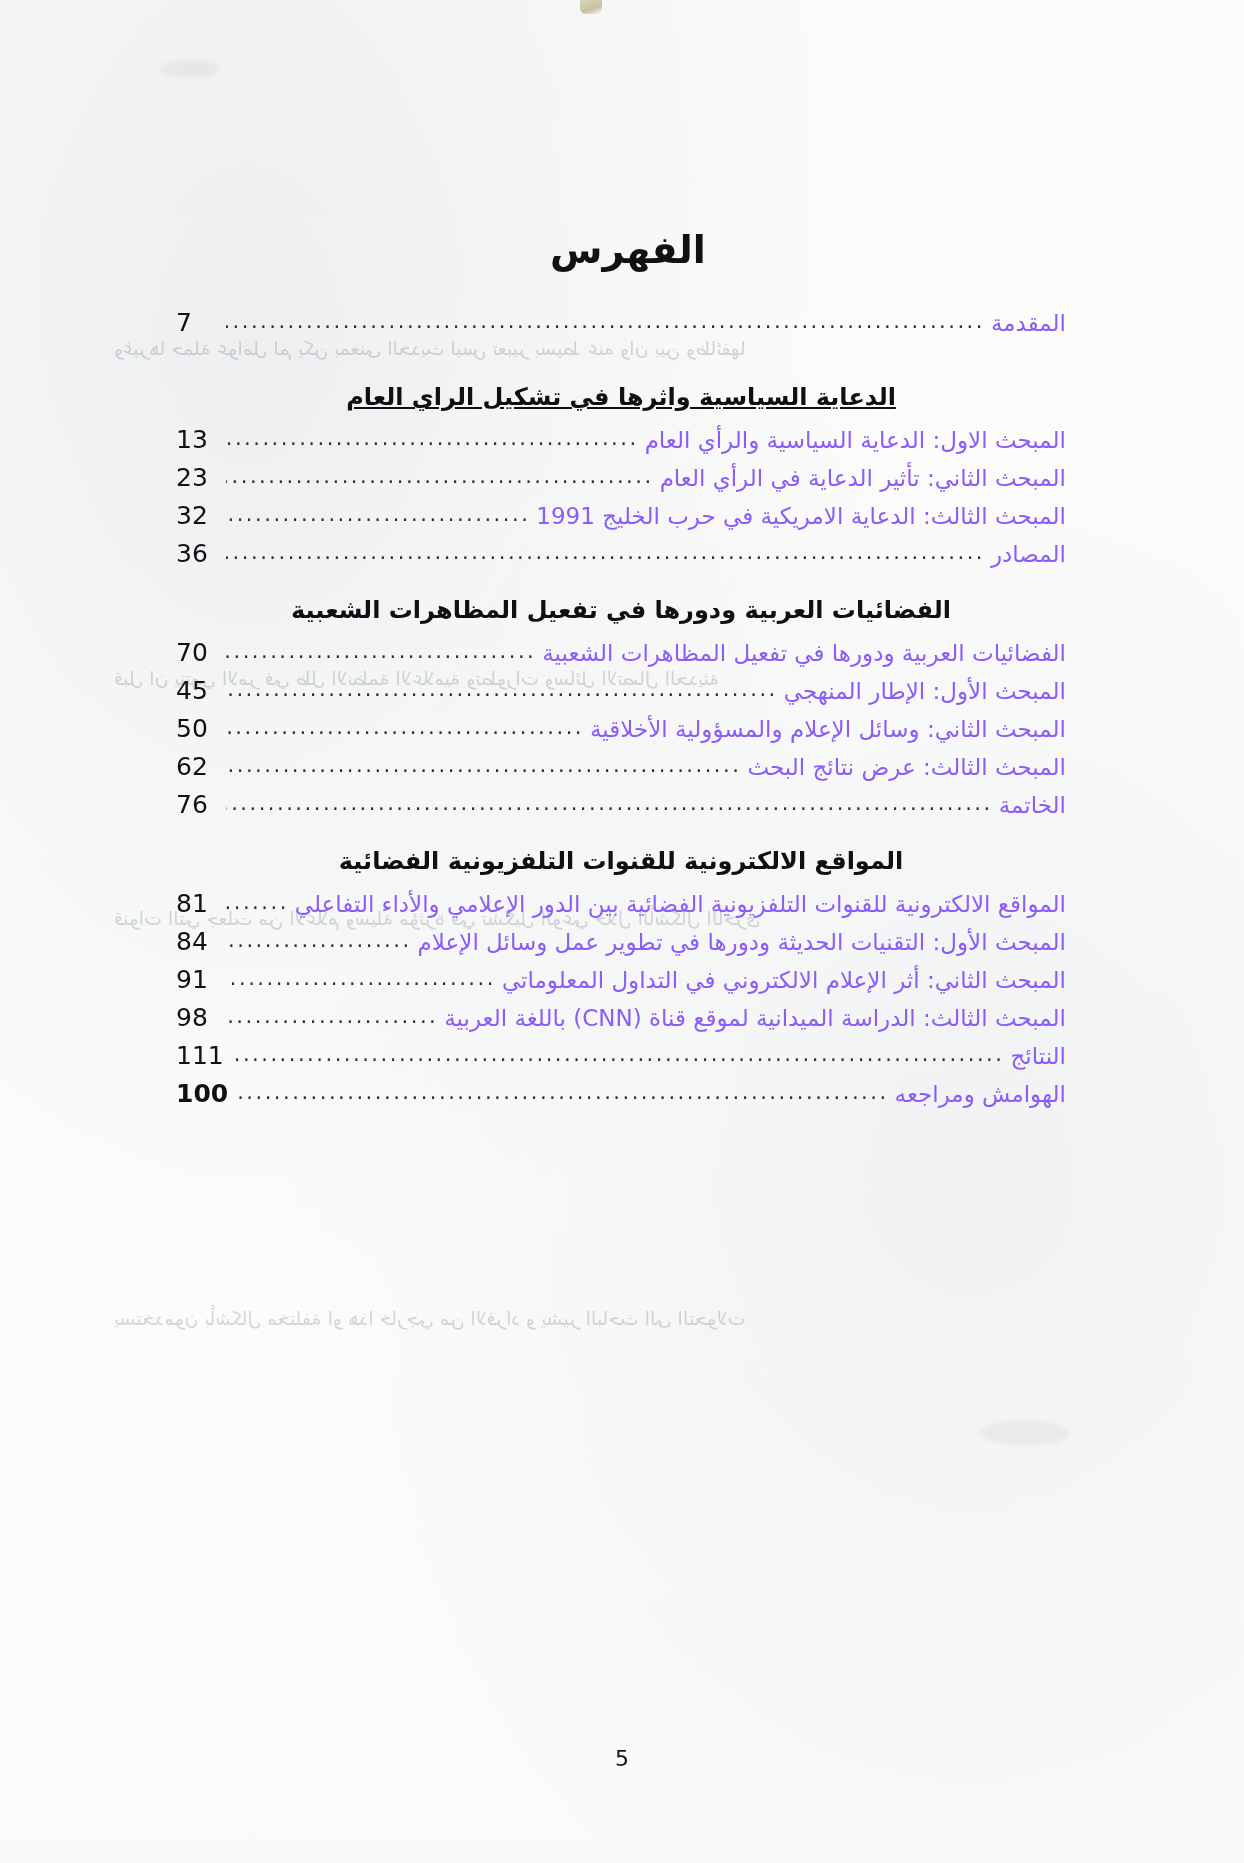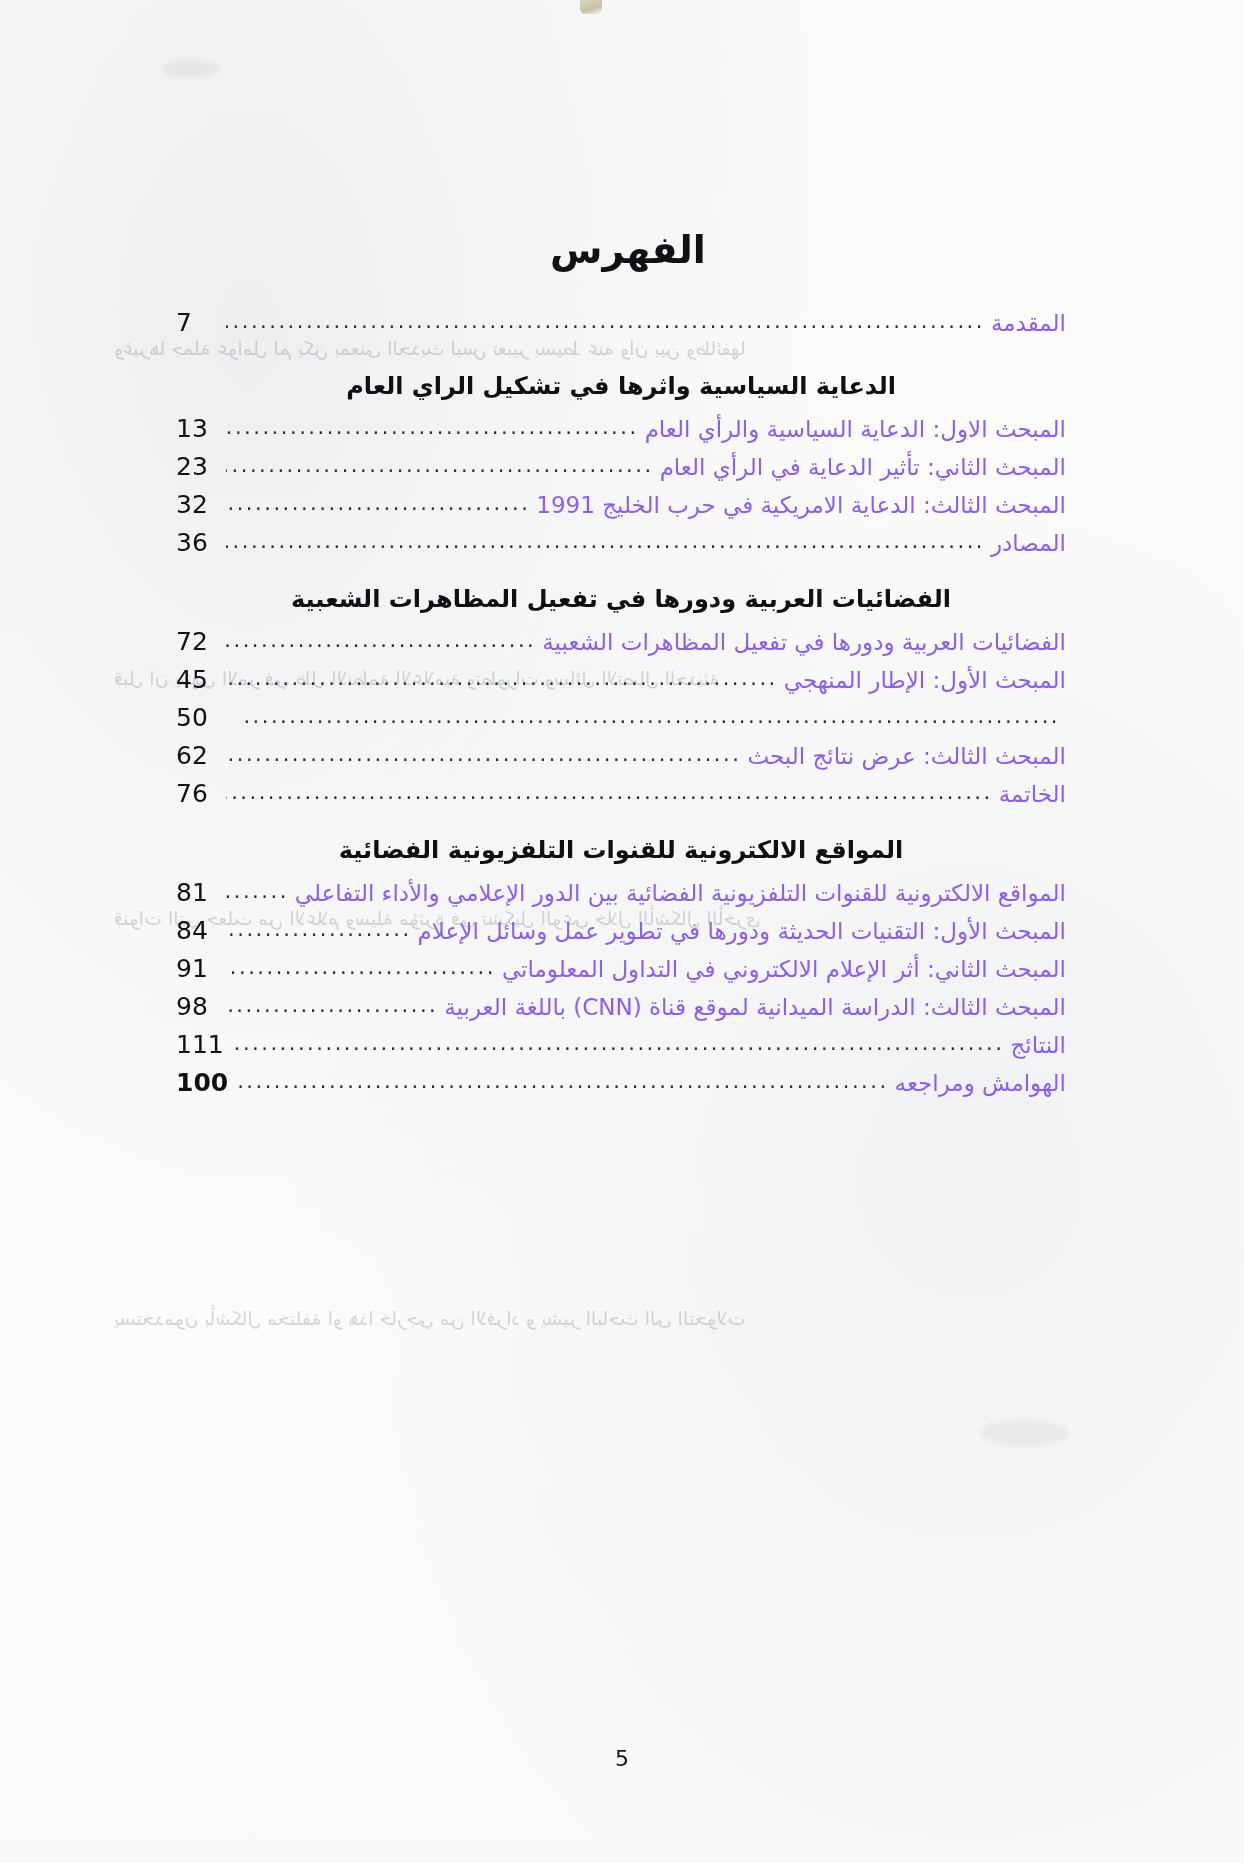--- a/index.html
+++ b/index.html
@@ -101,21 +101,21 @@
 
   .section-head {
     text-align: center;
     font-size: 24px;
     font-weight: bold;
     color: #0e1013;
     margin: 30px 0 16px 0;
     direction: rtl;
     letter-spacing: 0px;
   }
-  .section-head.first { margin-top: 37px; }
+  .section-head.first { margin-top: 48px; text-decoration: underline; }
 
   .page-number {
     position: absolute;
     bottom: 92px;
     left: 0;
     right: 0;
     text-align: center;
     font-size: 22px;
     color: #141619;
   }
@@ -182,28 +182,29 @@
         </div>
         <div class="entry">
           <span class="label">المصادر</span>
           <span class="dots">.........................................................................................</span>
           <span class="page-num">36</span>
         </div>
         <div class="section-head">الفضائيات العربية ودورها في تفعيل المظاهرات الشعبية</div>
         <div class="entry">
           <span class="label">الفضائيات العربية ودورها في تفعيل المظاهرات الشعبية</span>
           <span class="dots">.........................................................................................</span>
-          <span class="page-num">72</span>
+          <span class="page-num">70</span>
         </div>
         <div class="entry">
           <span class="label">المبحث الأول: الإطار المنهجي</span>
           <span class="dots">.........................................................................................</span>
           <span class="page-num">45</span>
         </div>
         <div class="entry">
+          <span class="label">المبحث الثاني: وسائل الإعلام والمسؤولية الأخلاقية</span>
           <span class="dots">.........................................................................................</span>
           <span class="page-num">50</span>
         </div>
         <div class="entry">
           <span class="label">المبحث الثالث: عرض نتائج البحث</span>
           <span class="dots">.........................................................................................</span>
           <span class="page-num">62</span>
         </div>
         <div class="entry">
           <span class="label">الخاتمة</span>

